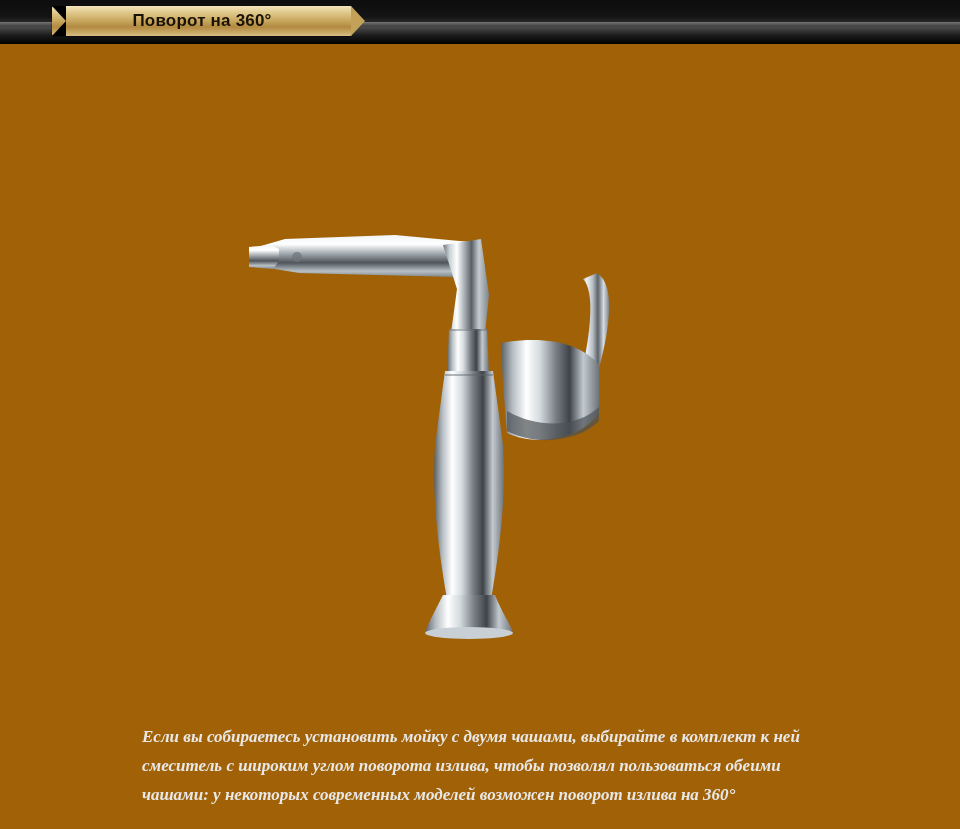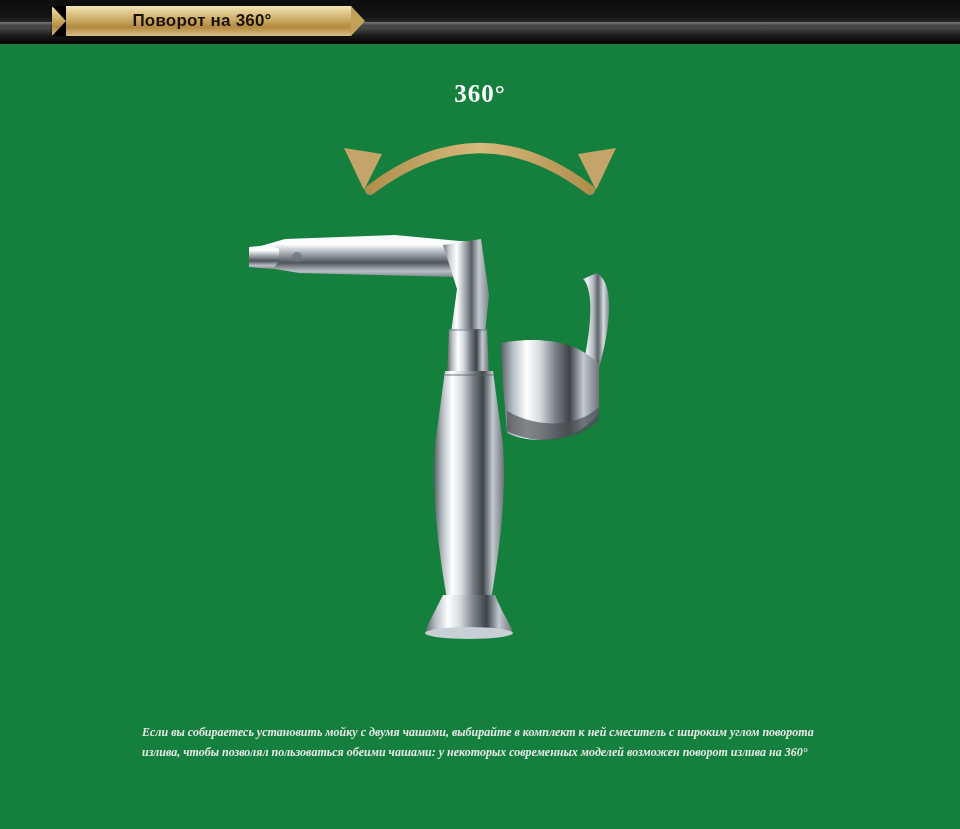--- a/index.html
+++ b/index.html
@@ -7,21 +7,21 @@
     padding: 0;
     background: #000;
   }
   body {
     font-family: "Liberation Serif", serif;
   }
   .page {
     position: relative;
     width: 960px;
     height: 829px;
-    background: #15803d;
+    background: #a16207;
     overflow: hidden;
   }
 
   
   .topbar {
     position: absolute;
     left: 0;
     top: 0;
     width: 960px;
     height: 44px;
@@ -133,55 +133,40 @@
   }
   .subtext {
     position: absolute;
     left: 142px;
     top: 722px;
     width: 690px;
     color: #e8e8e8;
     font-family: "Liberation Serif", serif;
     font-style: italic;
     font-weight: bold;
-    font-size: 12px;
-    line-height: 20px;
+    font-size: 17px;
+    line-height: 29px;
   }
 </style>
 </head>
 <body>
 
 <div class="page">
 
   <div class="topbar">
     <div class="topbar-sheen"></div>
   </div>
 
   <div class="ribbon">
     <div class="ribbon-body"></div>
     <div class="ribbon-tip"></div>
     <div class="ribbon-notch"></div>
     <div class="ribbon-label">Поворот на 360°</div>
   </div>
 
-  <div class="arc-wrap">
-    <div class="arc-label">360°</div>
-    <svg width="300" height="125" viewBox="0 0 300 125">
-      <defs>
-        <linearGradient id="arcGrad" x1="0" y1="0" x2="1" y2="0">
-          <stop offset="0%" stop-color="#b08f4e"></stop>
-          <stop offset="50%" stop-color="#d7b97c"></stop>
-          <stop offset="100%" stop-color="#b08f4e"></stop>
-        </linearGradient>
-      </defs>
-      <path d="M 40 110 Q 150 26 260 110" fill="none" stroke="url(#arcGrad)" stroke-width="10" stroke-linecap="round"></path>
-      <polygon points="14,68 52,74 34,110" fill="#c4a468"></polygon>
-      <polygon points="286,68 248,74 266,110" fill="#c4a468"></polygon>
-    </svg>
-  </div>
 
   <div class="faucet">
     <svg width="380" height="415" viewBox="0 0 380 415">
       <defs>
         <linearGradient id="chromeV" x1="0" y1="0" x2="1" y2="0">
           <stop offset="0%" stop-color="#6d7479"></stop>
           <stop offset="14%" stop-color="#c9d1d6"></stop>
           <stop offset="30%" stop-color="#ffffff"></stop>
           <stop offset="46%" stop-color="#aab2b8"></stop>
           <stop offset="62%" stop-color="#5b6166"></stop>

